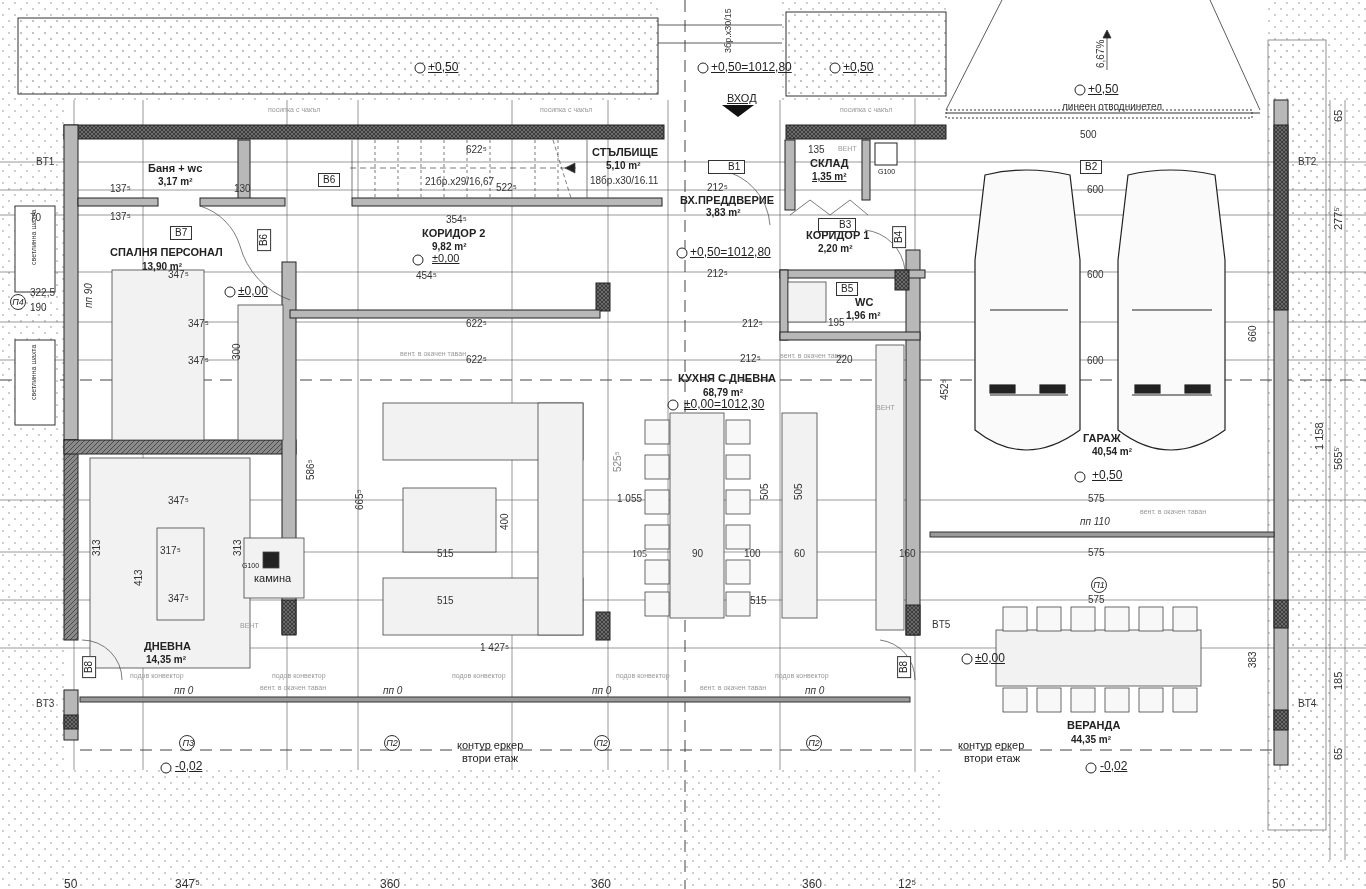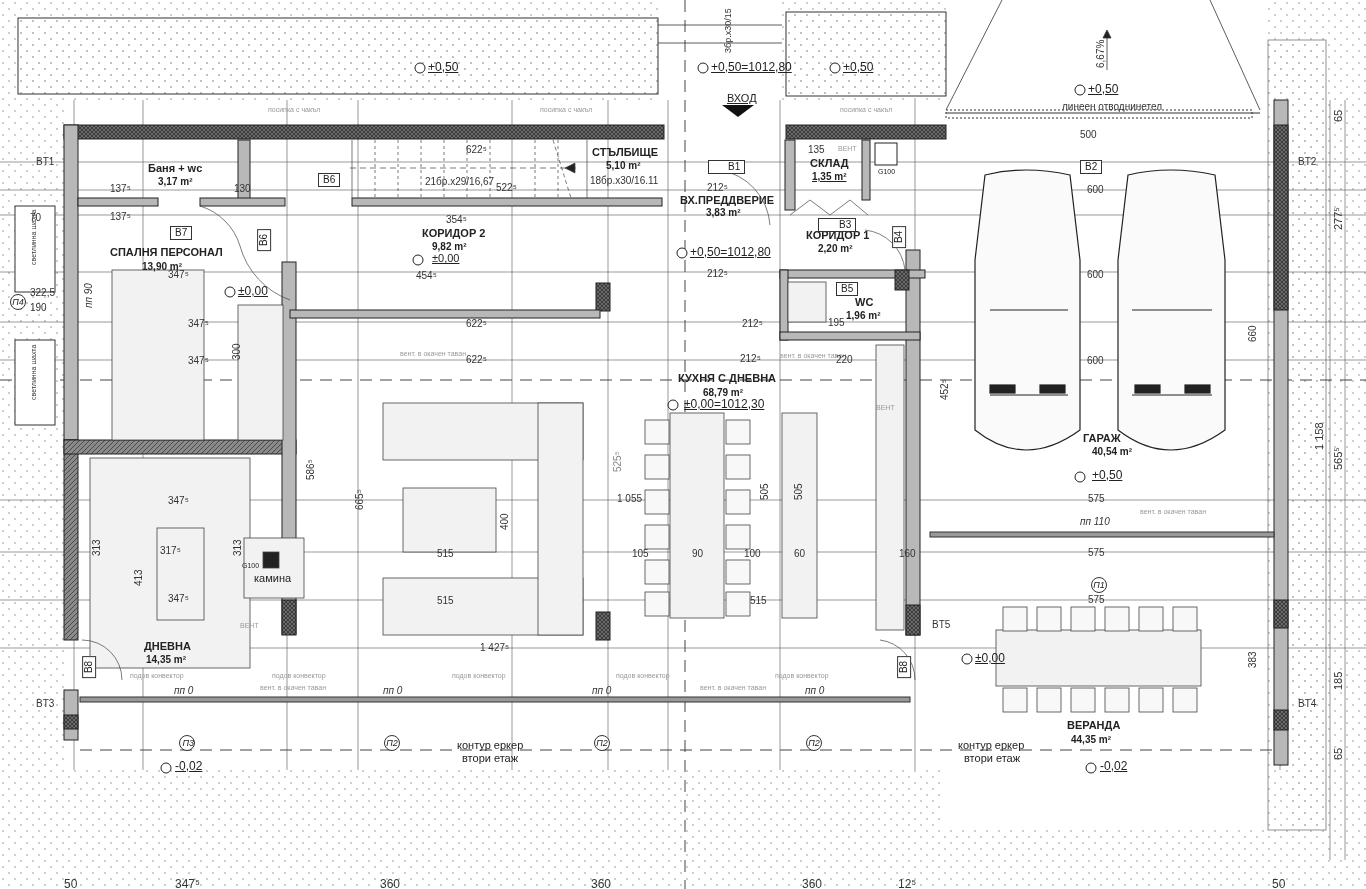--- a/index.html
+++ b/index.html
@@ -378,21 +378,21 @@
 <div class="lbl dim" style="left:1087px;top:270px;">600</div>
 <div class="lbl dim" style="left:1087px;top:356px;">600</div>
 <div class="lbl dim" style="left:1088px;top:494px;">575</div>
 <div class="lbl dim" style="left:1088px;top:548px;">575</div>
 <div class="lbl dim" style="left:1088px;top:595px;">575</div>
 <div class="lbl dimv" style="left:1248px;top:342px;">660</div>
 <div class="lbl dimv" style="left:1248px;top:668px;">383</div>
 <div class="lbl dimv" style="left:940px;top:400px;">452⁵</div>
 <div class="lbl dim" style="left:1080px;top:130px;">500</div>
 <div class="lbl dim" style="left:855px;top:549px;margin-left:44px;">160</div>
-<div class="lbl dim" style="left:632px;top:549px;">105</div>
+<div class="lbl dim" style="left:632px;top:549px;font-family:Liberation Serif, serif;">105</div>
 <div class="lbl dim" style="left:692px;top:549px;">90</div>
 <div class="lbl dim" style="left:744px;top:549px;">100</div>
 <div class="lbl dim" style="left:794px;top:549px;">60</div>
 <div class="lbl dimv" style="left:760px;top:500px;">505</div>
 <div class="lbl dimv" style="left:794px;top:500px;">505</div>
 <div class="lbl dim" style="left:110px;top:184px;">137⁵</div>
 <div class="lbl dim" style="left:110px;top:212px;">137⁵</div>
 <div class="lbl dim" style="left:234px;top:184px;">130</div>
 <div class="lbl dim" style="left:30px;top:213px;">70</div>
 <div class="lbl dim" style="left:30px;top:288px;">322,5</div>

